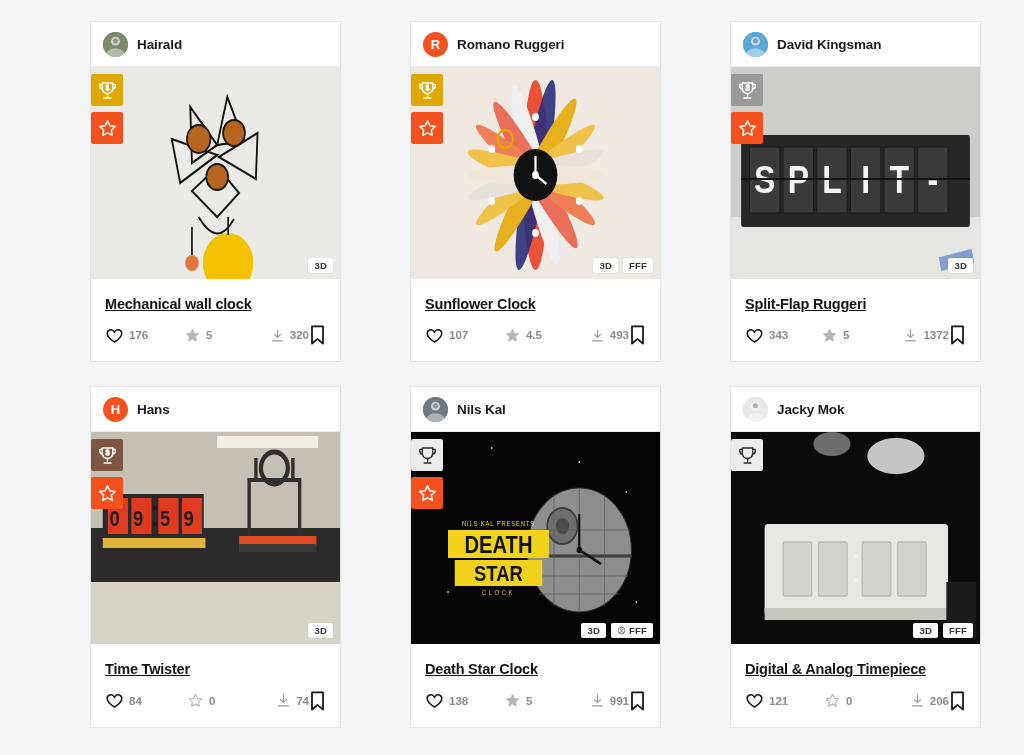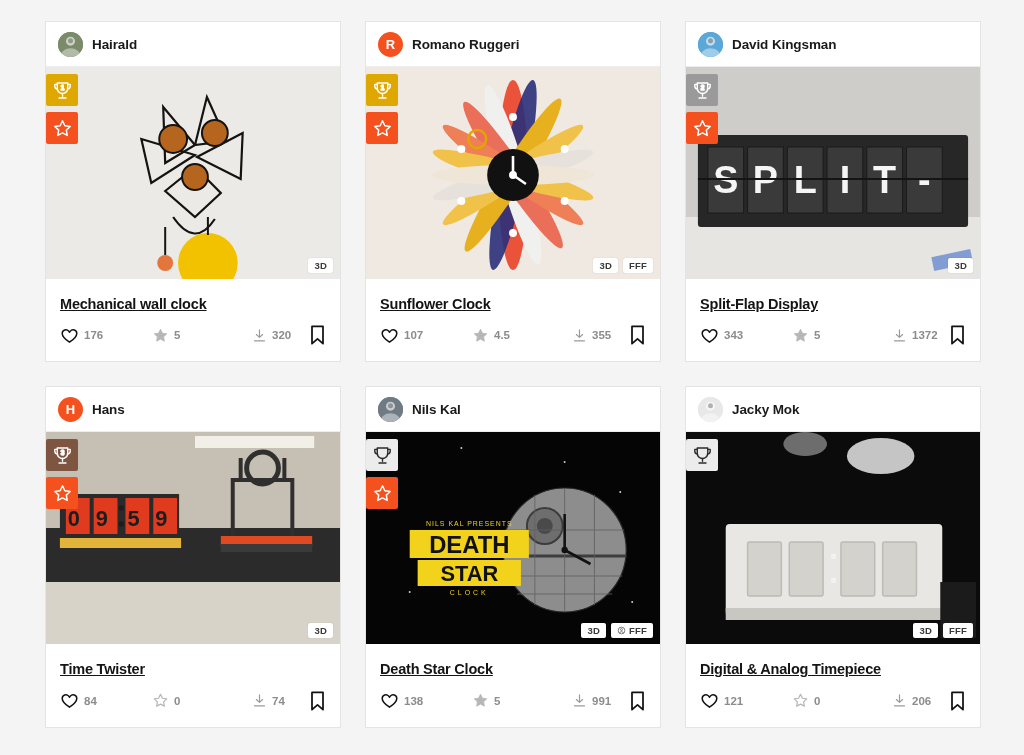--- a/index.html
+++ b/index.html
@@ -16,20 +16,21 @@
     column-gap: 24px;
     row-gap: 24px;
     padding: 21px 45px;
   }
   .card {
     background: #ffffff;
     border: 1px solid #e4e4e4;
     display: flex;
     flex-direction: column;
     position: relative;
+    margin-left: 45px;
   }
   
   .card-header {
     height: 45px;
     display: flex;
     align-items: center;
     padding: 0 12px;
     border-bottom: 1px solid #ededed;
     gap: 9px;
   }
@@ -329,21 +330,21 @@
           <span>4.5</span>
         </div>
         <div class="stat downloads">
           <span style="display: flex;">
             <svg width="15" height="15" viewBox="0 0 24 24" fill="none" stroke="#9b9b9b" stroke-width="1.9" stroke-linecap="round" stroke-linejoin="round">
     <path d="M12 3v11"></path>
               <path d="M7 10.5l5 4.5 5-4.5"></path>
               <path d="M4 20.5h16"></path>
   </svg>
           </span>
-          <span>355</span>
+          <span>493</span>
         </div>
         <div class="bookmark">
           <svg width="17" height="22" viewBox="0 0 18 24" fill="none" stroke="#111" stroke-width="1.9" stroke-linejoin="round">
     <path d="M3 2.5h12v19l-6-5.2-6 5.2z"></path>
   </svg>
         </div>
       </div>
     </div>
     <div class="card">
       <div class="card-header">
@@ -397,21 +398,21 @@
     <path d="M12 3.2l2.7 5.6 6.1.85-4.45 4.25 1.08 6.05L12 17.1l-5.43 2.85 1.08-6.05L3.2 9.65l6.1-.85z"></path>
   </svg>
           </div>
         </div>
         <div class="tags">
           <span class="tag">
             <span>3D</span>
           </span>
         </div>
       </div>
-      <div class="card-title">Split-Flap Display</div>
+      <div class="card-title">Split-Flap Ruggeri</div>
       <div class="card-stats">
         <div class="stat likes">
           <span style="display: flex;">
             <svg width="19" height="19" viewBox="0 0 24 24" fill="none" stroke="#111" stroke-width="1.9" stroke-linejoin="round">
     <path d="M12 20.5C5.8 16.3 2.8 13 2.8 9.4a4.6 4.6 0 0 1 8.2-2.9l1 1.3 1-1.3a4.6 4.6 0 0 1 8.2 2.9c0 3.6-3 6.9-9.2 11.1z"></path>
   </svg>
           </span>
           <span>343</span>
         </div>
         <div class="stat rating">

